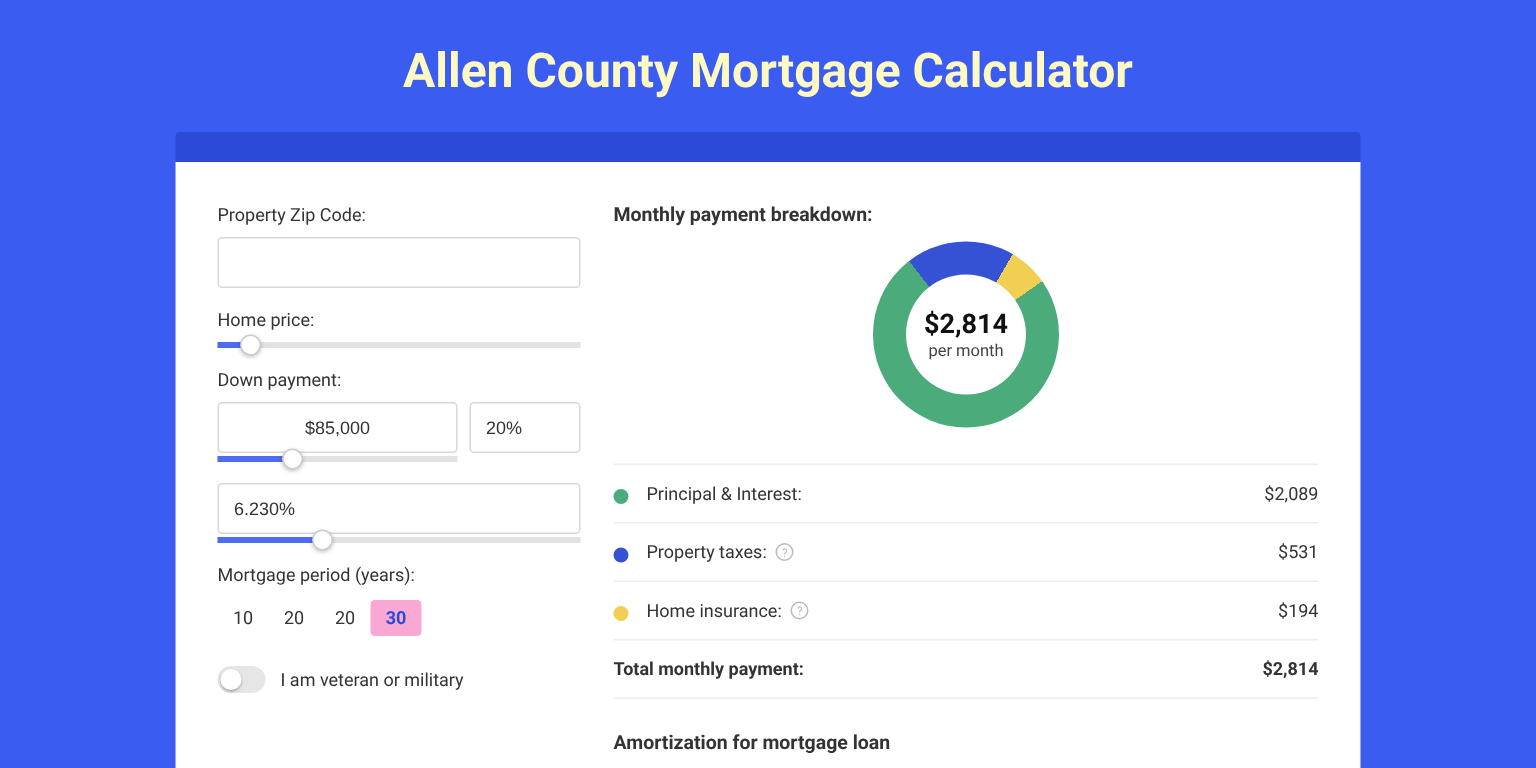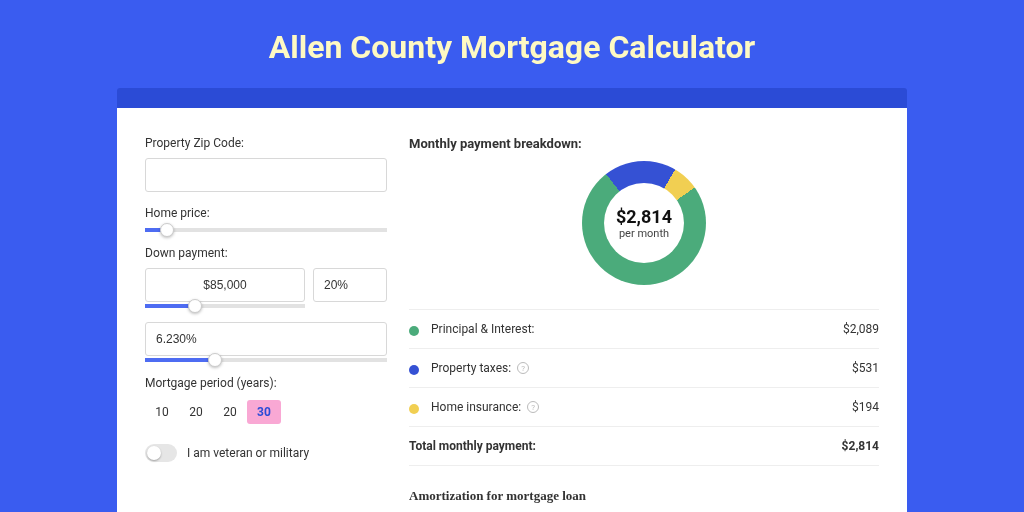--- a/index.html
+++ b/index.html
@@ -126,21 +126,21 @@
   .legend-label { flex:1 1 auto; display:flex; align-items:center; gap:6px; color:#333; }
   .legend-val { font-weight:400; color:#333; }
   .legend-row.total .legend-label, .legend-row.total .legend-val { font-weight:700; }
   .info-icon {
     width:12px; height:12px; border-radius:50%; border:1px solid #bbb;
     display:inline-flex; align-items:center; justify-content:center;
     font-size:8px; color:#bbb;
   }
 
   .amort { margin-top: 22px; }
-  .amort-title { font-size:13px; font-weight:700; margin-bottom:14px;font-family:Liberation Serif, serif; }
+  .amort-title { font-size:13px; font-weight:700; margin-bottom:14px; }
 </style>
 </head>
 <body>
 
 <div class="page-title">Allen County Mortgage Calculator</div>
 
 <div class="widget-wrap">
   <div class="widget">
 
     <div class="form-col">

